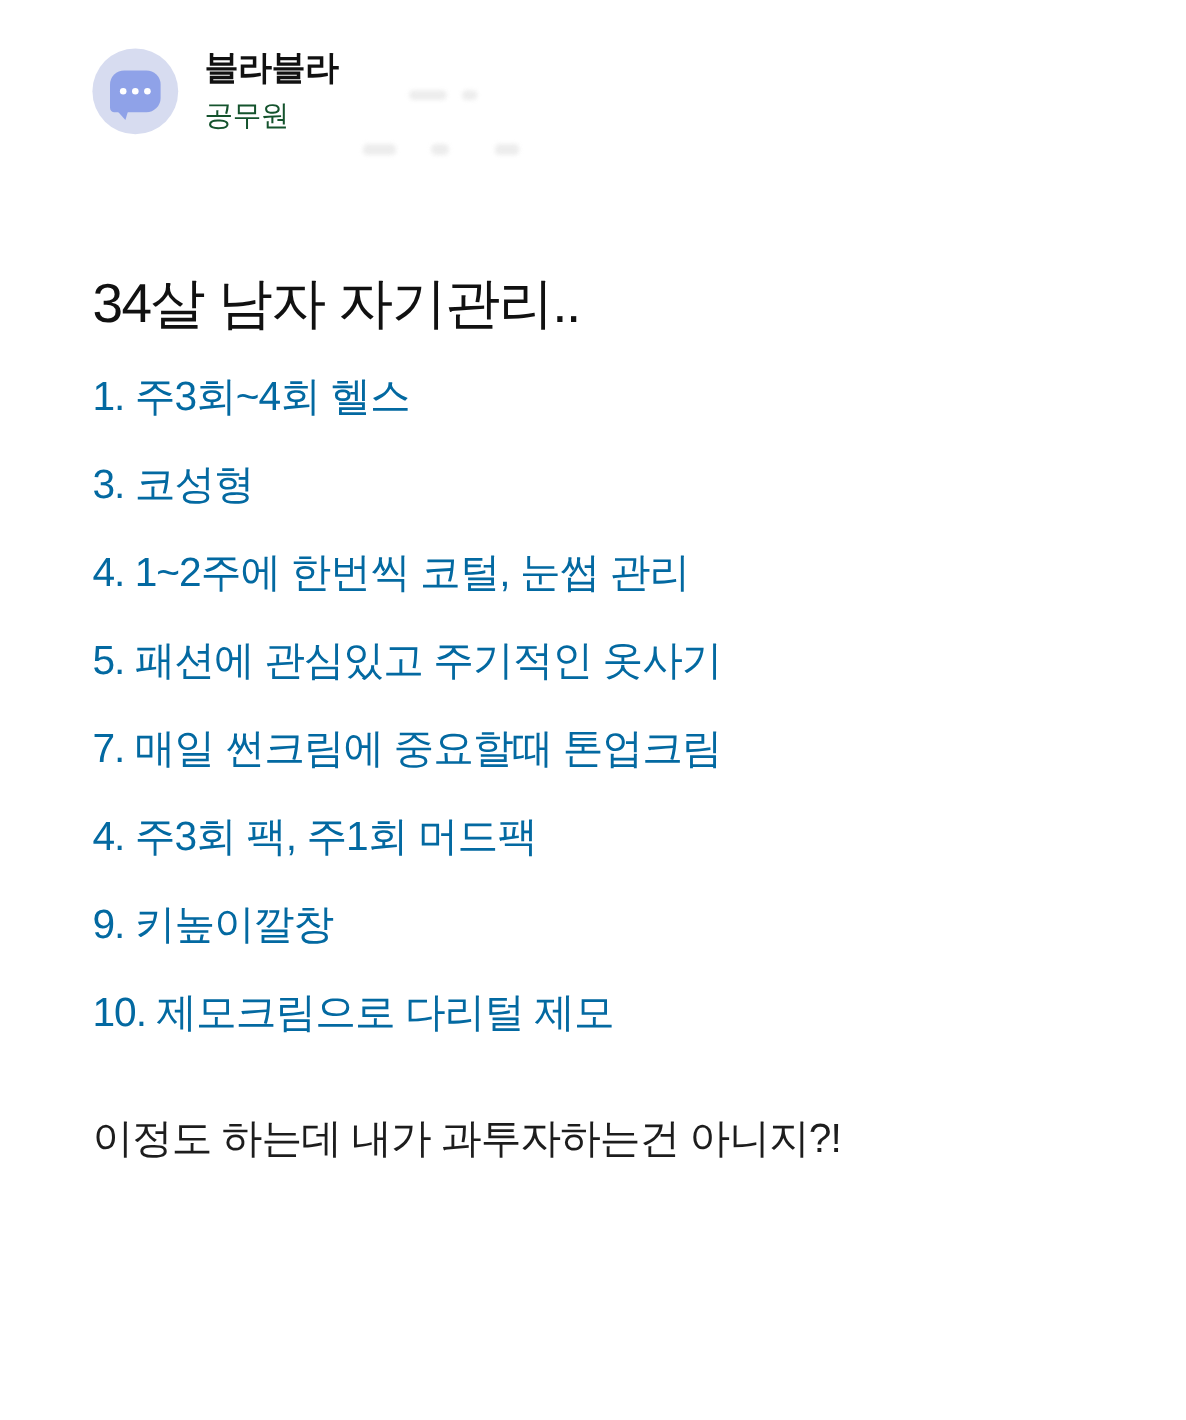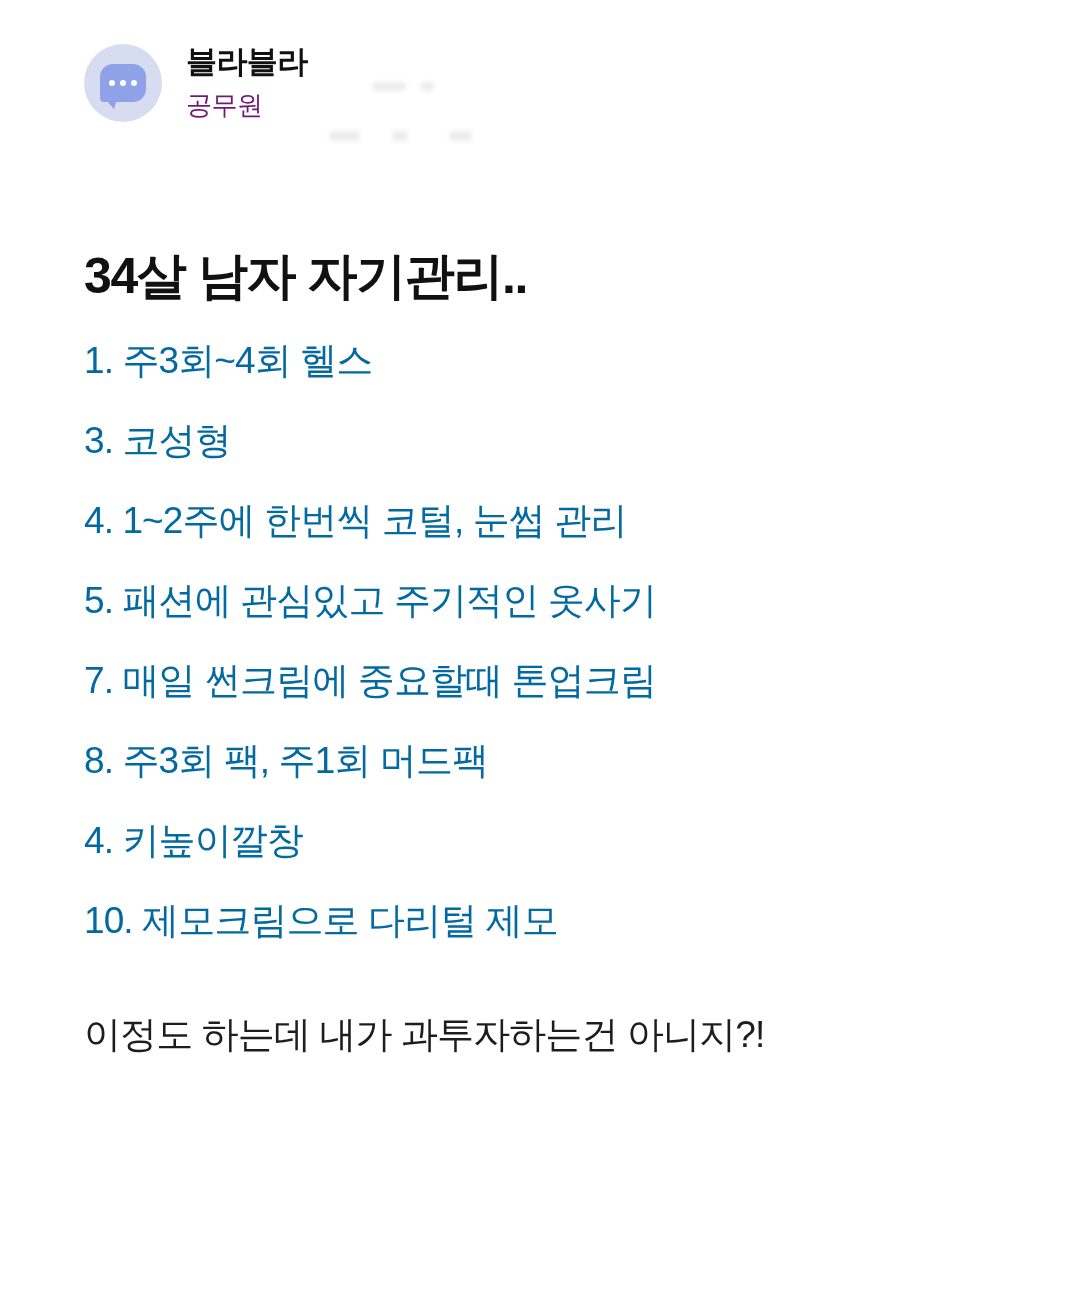--- a/index.html
+++ b/index.html
@@ -86,21 +86,21 @@
   .channel-name {
     font-size: 31px;
     font-weight: bold;
     color: #111111;
     letter-spacing: -0.6px;
     line-height: 1.25;
   }
 
   .channel-sub {
     font-size: 26px;
-    color: #701a75;
+    color: #14532d;
     letter-spacing: -0.5px;
     line-height: 1.35;
     margin-top: 6px;
   }
 
   
   .redact {
     position: absolute;
     background: #ebebeb;
     border-radius: 4px;
@@ -113,21 +113,21 @@
   .redact-d { left: 392px; top: 131px; width: 16px; height: 10px; }
   .redact-e { left: 450px; top: 131px; width: 22px; height: 10px; }
 
   
   .content {
     padding: 0 70px 0 84px;
   }
 
   .post-title {
     font-size: 50px;
-    font-weight: bold;
+    font-weight: normal;
     color: #111111;
     letter-spacing: -1.4px;
     margin: 128px 0 0 0;
     line-height: 1.2;
   }
 
   .post-list {
     list-style: none;
     margin: 36px 0 0 0;
     padding: 0;
@@ -177,21 +177,21 @@
 
   <div class="content">
     <h1 class="post-title">34살 남자 자기관리..</h1>
 
     <ul class="post-list">
       <li>1. 주3회~4회 헬스</li>
       <li>3. 코성형</li>
       <li>4. 1~2주에 한번씩 코털, 눈썹 관리</li>
       <li>5. 패션에 관심있고 주기적인 옷사기</li>
       <li>7. 매일 썬크림에 중요할때 톤업크림</li>
-      <li>8. 주3회 팩, 주1회 머드팩</li>
-      <li>4. 키높이깔창</li>
+      <li>4. 주3회 팩, 주1회 머드팩</li>
+      <li>9. 키높이깔창</li>
       <li>10. 제모크림으로 다리털 제모</li>
     </ul>
 
     <p class="closing">이정도 하는데 내가 과투자하는건 아니지?!</p>
   </div>
 
 </div>
 
 </body></html>

